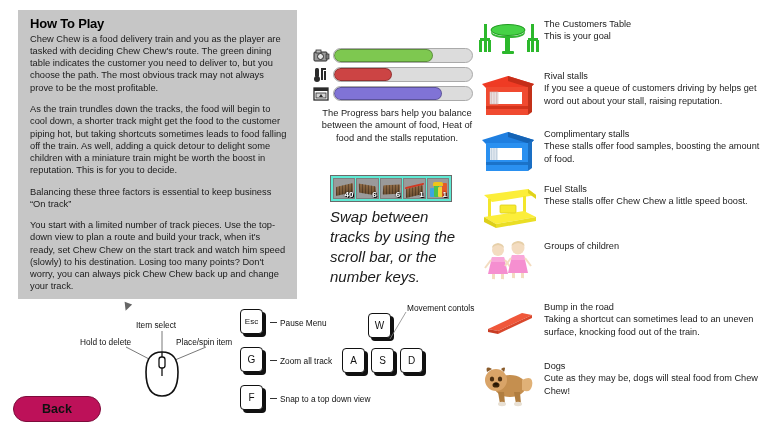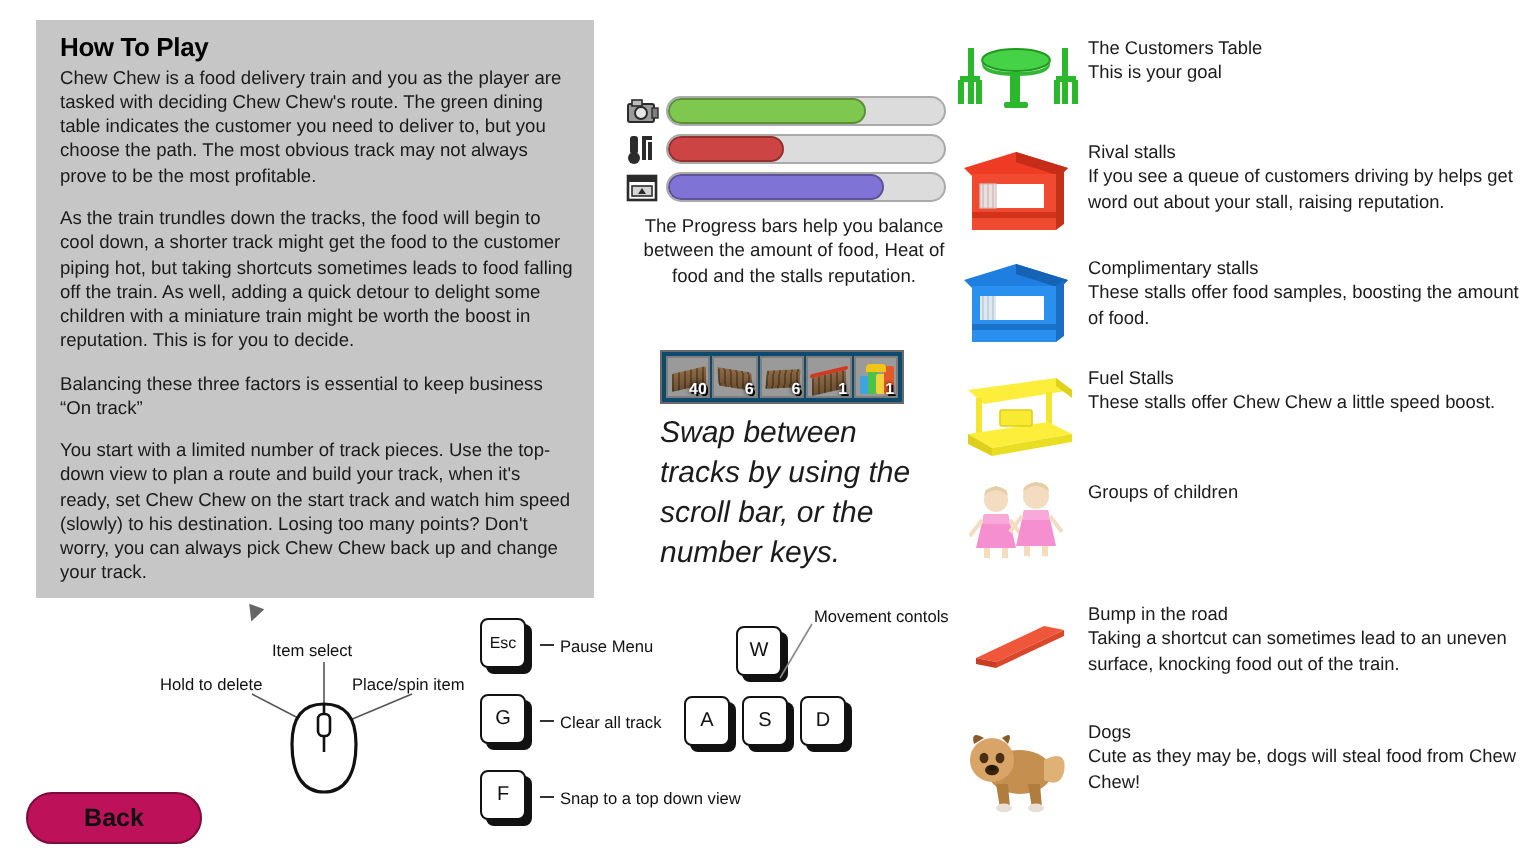--- a/index.html
+++ b/index.html
@@ -85,21 +85,21 @@
   }
 
   
   #trackbar-block {
     position: absolute;
     left: 330px; top: 175px;
     width: 130px;
   }
   #trackbar {
     display: flex;
-    background: #0c4a6e;
+    background: #5eead4;
     border: 1px solid #6a6a6a;
     padding: 2px;
     width: 122px;
     height: 27px;
   }
   .track-slot {
     position: relative;
     flex: 1 1 0;
     background: #9a9a9a;
     border: 1px solid #7e7e7e;
@@ -343,21 +343,21 @@
   </div>
 
   <div id="keys-block">
 
     <div class="key esc" style="left:2px; top:6px;">Esc</div>
     <span class="dash" style="left:32px; top:19px;"></span>
     <span class="keylabel" style="left:42px; top:15px;">Pause Menu</span>
 
     <div class="key" style="left:2px; top:44px;">G</div>
     <span class="dash" style="left:32px; top:57px;"></span>
-    <span class="keylabel" style="left:42px; top:53px;">Clear all track</span>
+    <span class="keylabel" style="left:42px; top:53px;">Zoom all track</span>
 
     <div class="key" style="left:2px; top:82px;">F</div>
     <span class="dash" style="left:32px; top:95px;"></span>
     <span class="keylabel" style="left:42px; top:91px;">Snap to a top down view</span>
 
     <div class="key" style="left:130px; top:10px;">W</div>
     <div class="key" style="left:104px; top:45px;">A</div>
     <div class="key" style="left:133px; top:45px;">S</div>
     <div class="key" style="left:162px; top:45px;">D</div>
 

